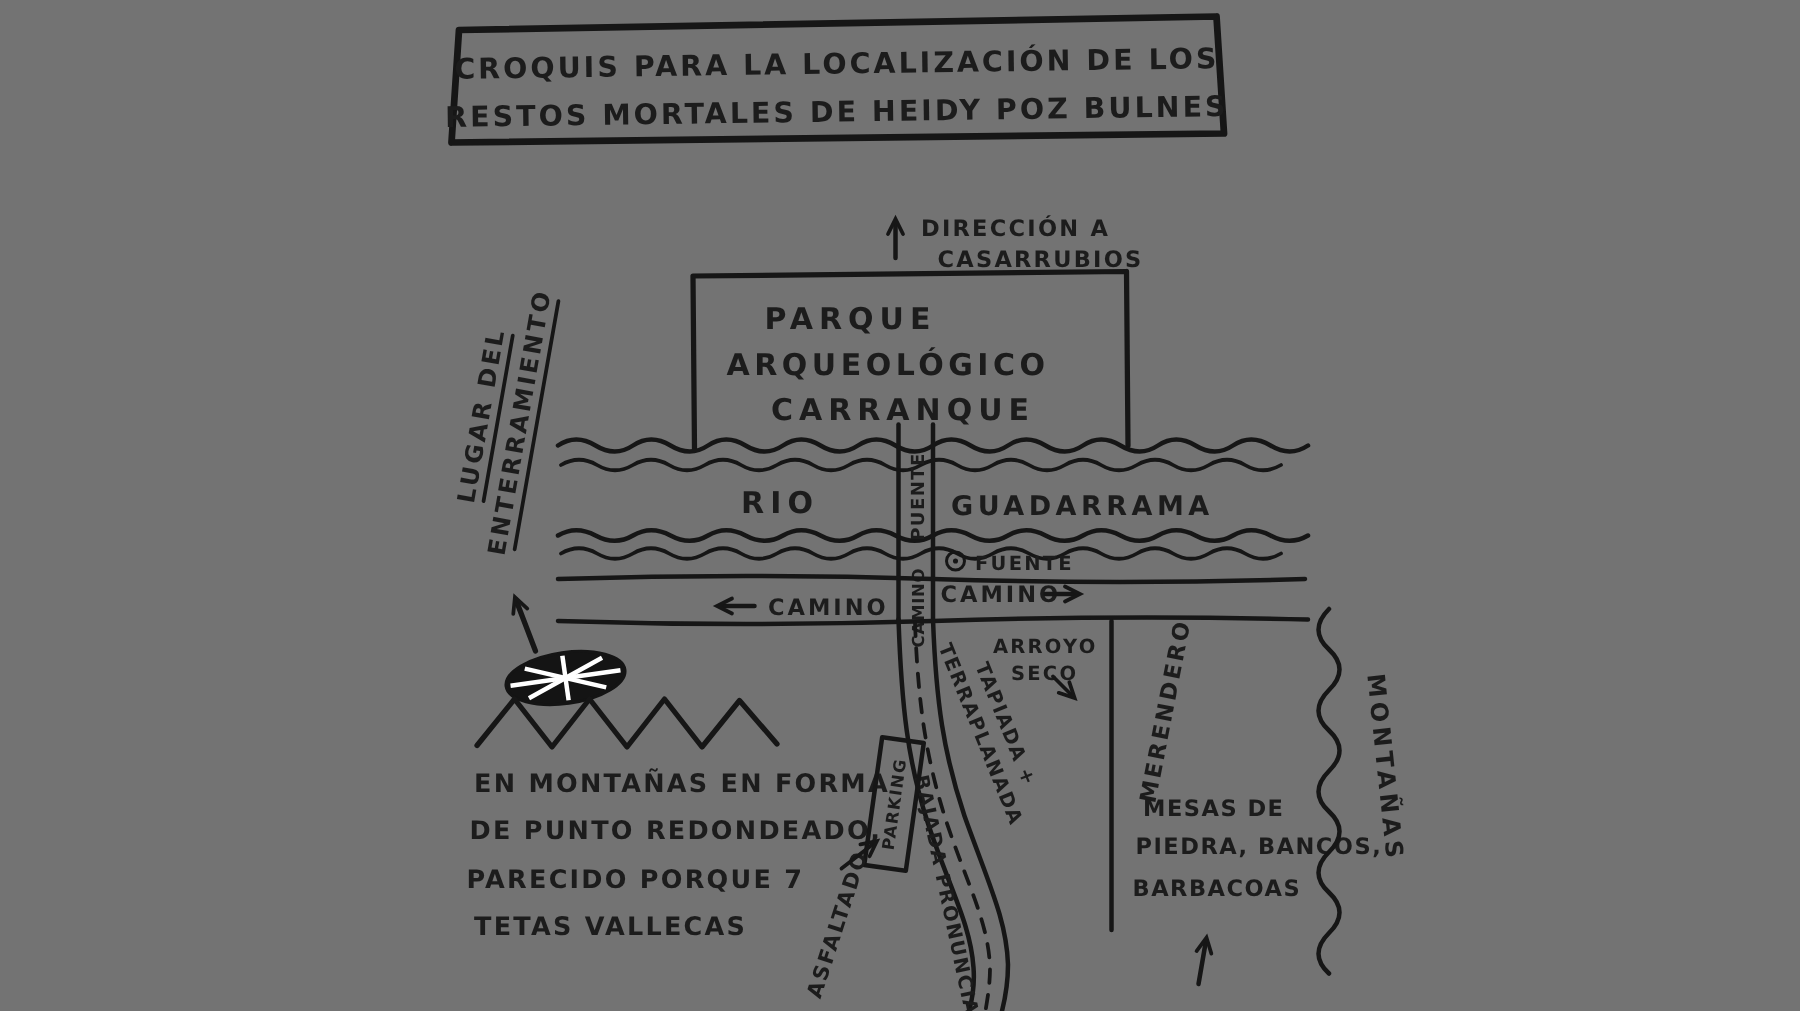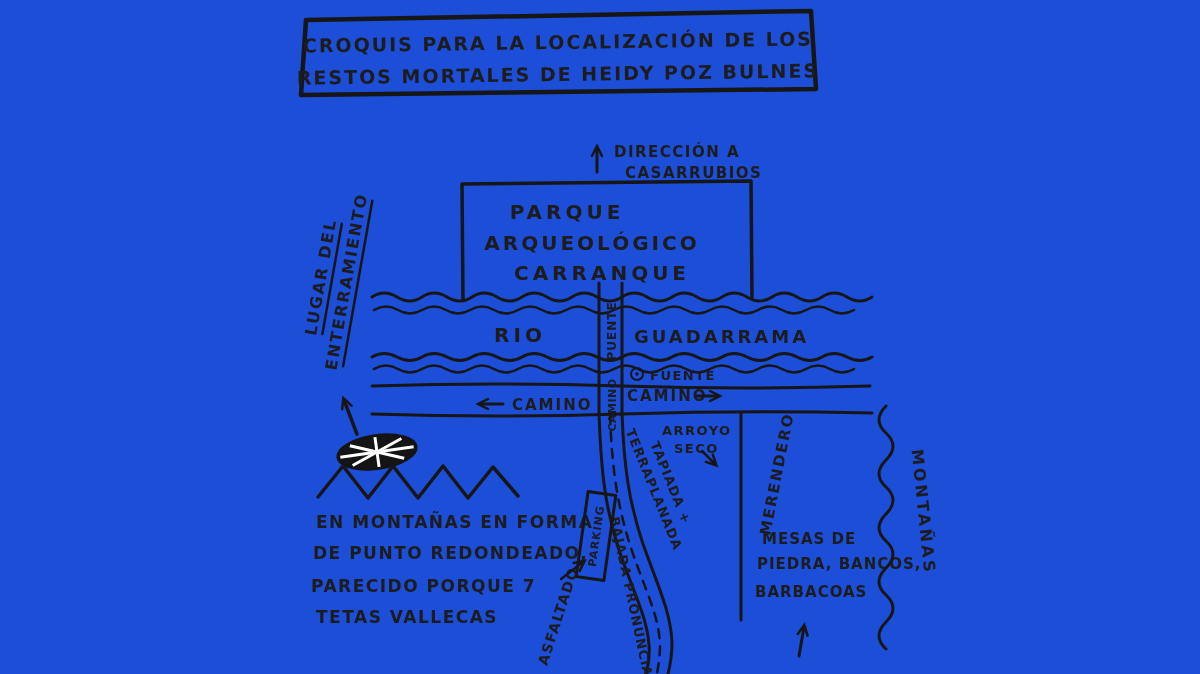--- a/index.html
+++ b/index.html
@@ -8,21 +8,21 @@
     background: #ffffff;
     width: 1200px;
     height: 674px;
     overflow: hidden;
     font-family: "DejaVu Sans", sans-serif;
   }
   #stage {
     position: relative;
     width: 1200px;
     height: 674px;
-    background: #1d4ed8;
+    background: #737373;
   }
   svg text {
     font-family: "DejaVu Sans", sans-serif;
     font-weight: bold;
     fill: #1c1c1c;
   }
   .ink {
     stroke: #161616;
     fill: none;
     stroke-linecap: round;

